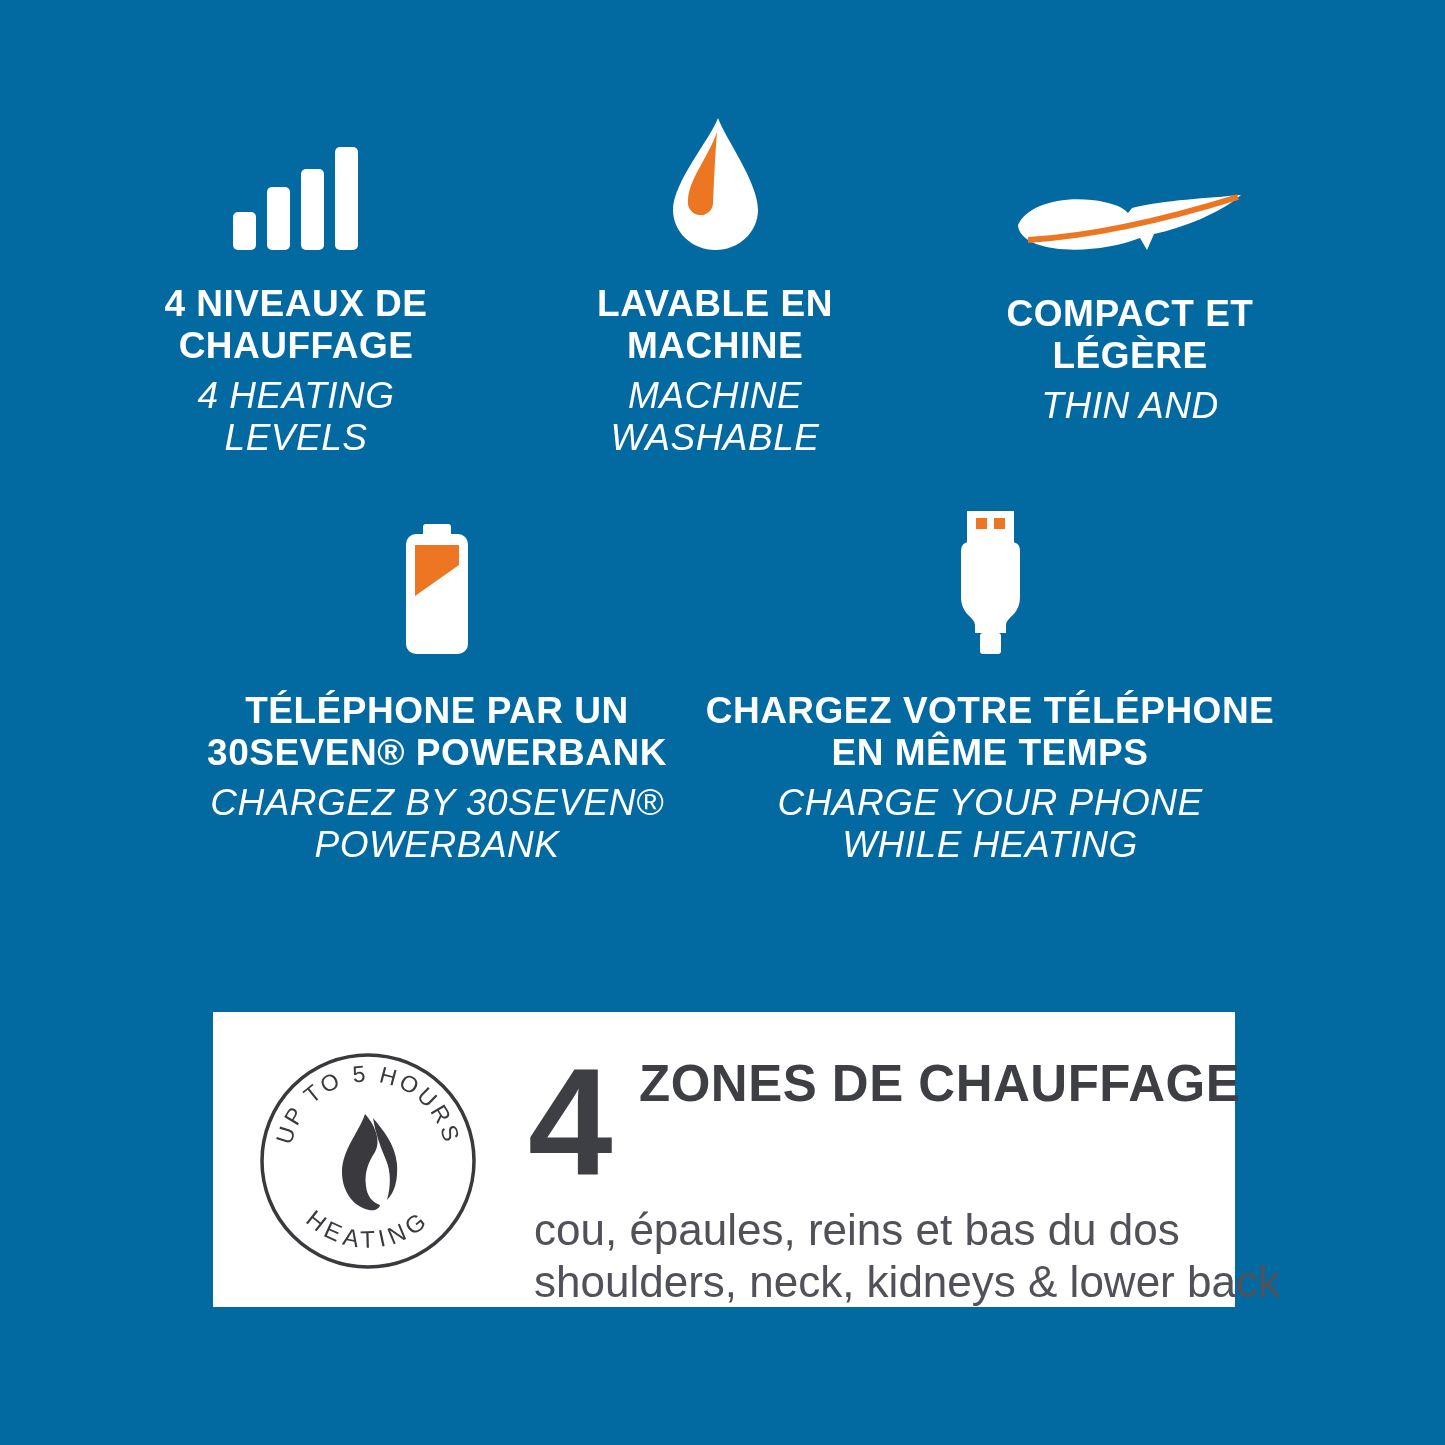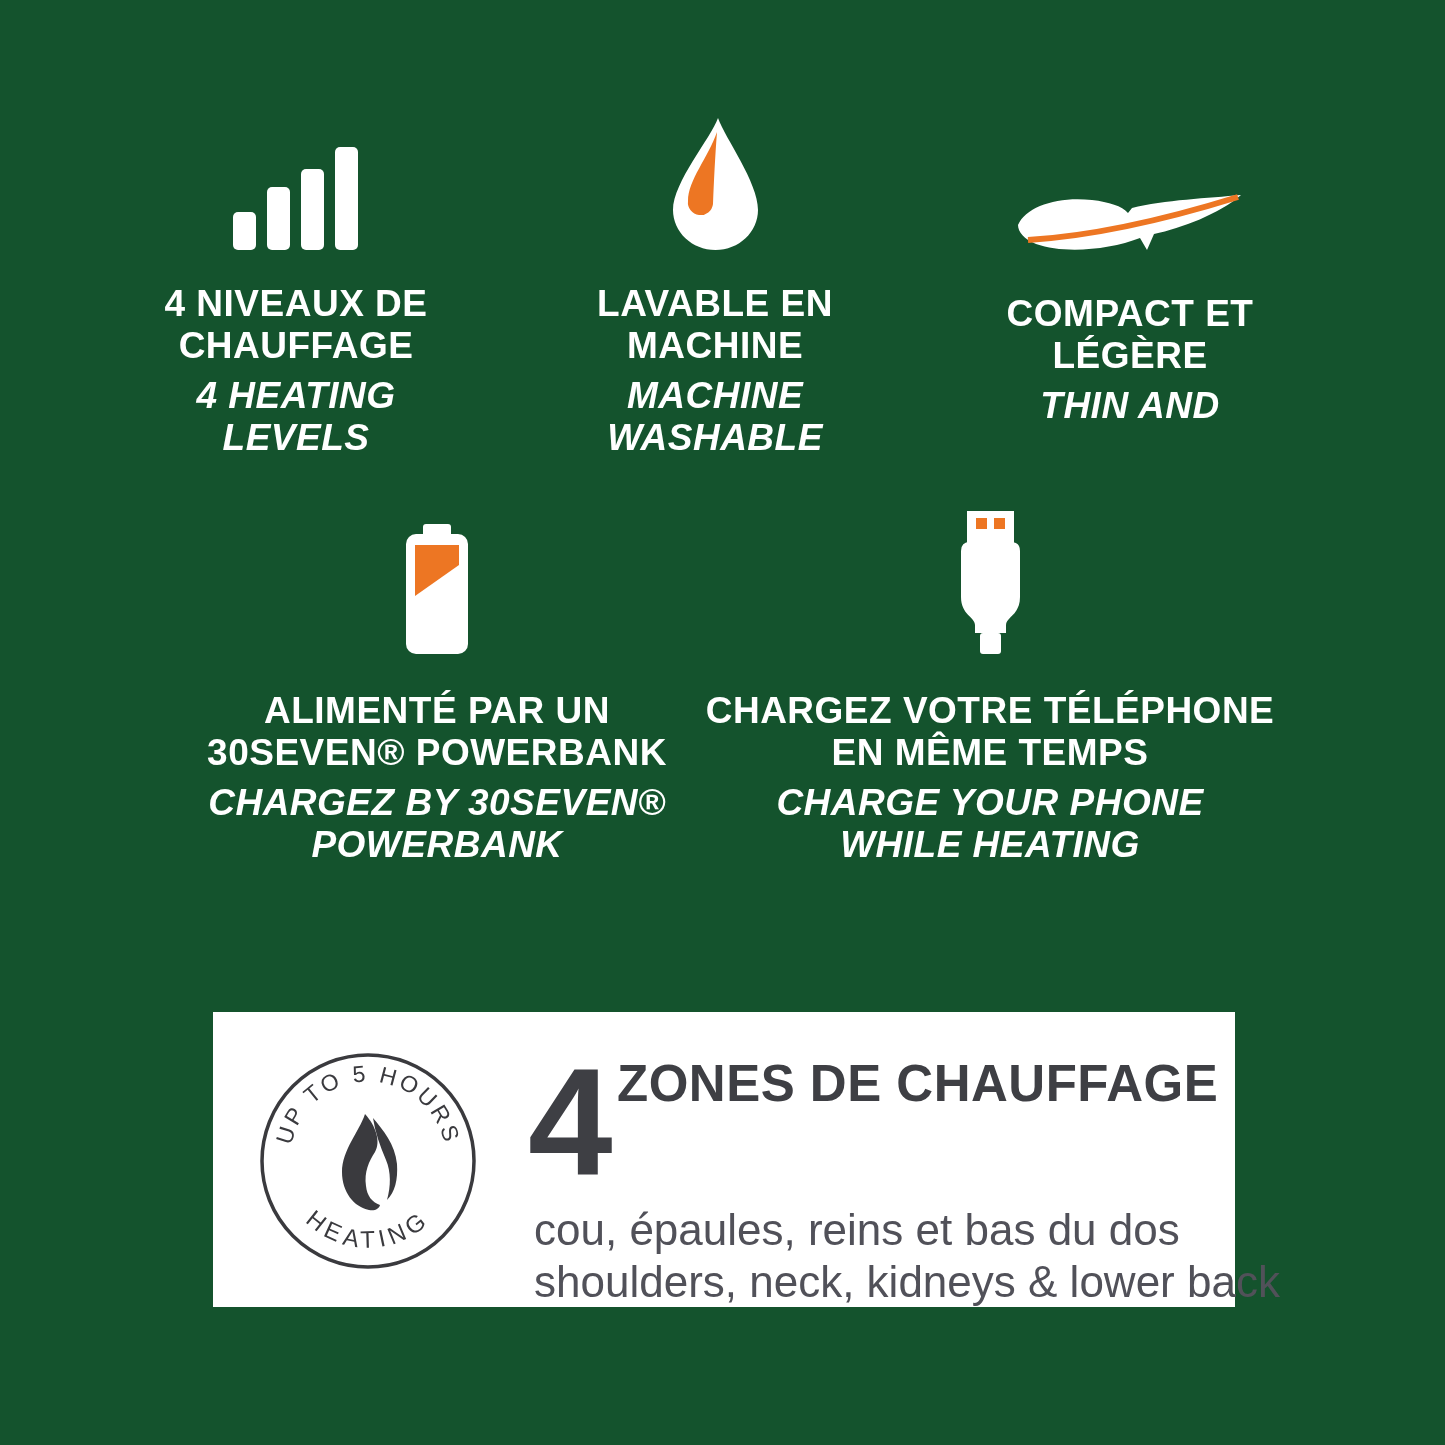--- a/index.html
+++ b/index.html
@@ -1,32 +1,32 @@
 <!DOCTYPE html>
 <html><head>
 <meta charset="utf-8">
 <style>
   html,body{margin:0;padding:0;background:#ED7623;}
-  .stage{position:relative;width:1445px;height:1445px;background:#14532d;overflow:hidden;
+  .stage{position:relative;width:1445px;height:1445px;background:#0369a1;overflow:hidden;
          font-family:"Liberation Sans",sans-serif;}
   .feature{position:absolute;text-align:center;color:#FFFFFF;}
   .f1{left:76px;top:110px;width:440px;}
   .f2{left:495px;top:110px;width:440px;}
   .f3{left:910px;top:120px;width:440px;}
   .f4{left:137px;top:494px;width:600px;}
   .f5{left:690px;top:494px;width:600px;}
   .icon-box{display:flex;align-items:flex-end;justify-content:center;height:140px;}
   .f4 .icon-box,.f5 .icon-box{height:160px;}
   .fr{margin-top:33px;font-weight:bold;font-size:37px;line-height:42px;letter-spacing:.5px;}
   .f4 .fr,.f5 .fr{margin-top:36px;}
-  .en{margin-top:8px;font-weight:bold;font-style:italic;font-size:37px;line-height:42px;letter-spacing:.5px;}
+  .en{margin-top:8px;font-weight:normal;font-style:italic;font-size:37px;line-height:42px;letter-spacing:.5px;}
   .panel{position:absolute;left:213px;top:1012px;width:1022px;height:295px;background:#FFFFFF;}
   .badge{position:absolute;left:47px;top:41px;}
   .big4{position:absolute;left:315px;top:34px;font-size:152px;line-height:150px;font-weight:bold;color:#3E3F44;}
-  .titles{position:absolute;left:404px;top:42px;font-size:51px;line-height:60px;font-weight:bold;
+  .titles{position:absolute;left:426px;top:42px;font-size:51px;line-height:60px;font-weight:bold;
           color:#3E3F44;letter-spacing:.5px;white-space:nowrap;}
   .titles .it{font-style:italic;}
   .desc{position:absolute;left:321px;top:192px;font-size:44px;line-height:52px;color:#515159;white-space:nowrap;}
   .desc .it{}
   svg{display:block;}
 </style>
 </head>
 <body>
 
 <div class="stage">
@@ -85,21 +85,21 @@
 
   <section class="feature f4">
     <div class="icon-box">
       <svg width="62" height="130" viewBox="0 0 62 130">
         <rect fill="#FFFFFF" x="17" y="0" width="28" height="16" rx="3"></rect>
         <rect fill="#FFFFFF" x="0" y="10" width="62" height="120" rx="10"></rect>
         <polygon fill="#ED7623" points="9,21 53,21 53,41 9,72"></polygon>
       </svg>
     </div>
     <div class="fr">
-      <div>ALIMENTÉ PAR UN</div>
+      <div>TÉLÉPHONE PAR UN</div>
       <div>30SEVEN® POWERBANK</div>
     </div>
     <div class="en">
       <div>CHARGEZ BY 30SEVEN®</div>
       <div>POWERBANK</div>
     </div>
   </section>
 
   <section class="feature f5">
     <div class="icon-box">

